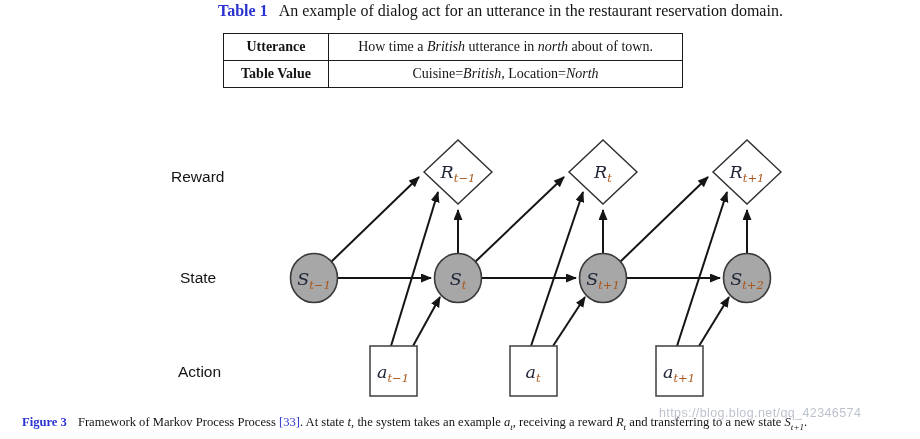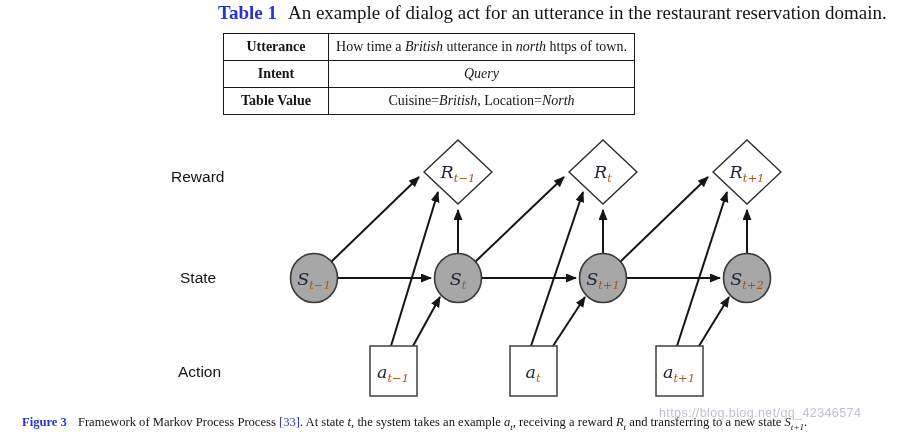--- a/index.html
+++ b/index.html
@@ -1,29 +1,29 @@
 <!DOCTYPE html>
 <html><head>
 <meta charset="utf-8">
 <style>
   html,body { margin:0; padding:0; background:#fff; }
   .page {
     position:relative; width:920px; height:439px; background:#ffffff;
     overflow:hidden; font-family:"Liberation Serif", serif; color:#141414;
   }
   
-  .tcap { position:absolute; left:218px; top:2px; font-size:19px; white-space:nowrap; }
+  .tcap { position:absolute; left:218px; top:2px; font-size:16px; white-space:nowrap; }
   .fcap { position:absolute; left:22px; top:415px; font-size:12.6px; white-space:nowrap; }
   .capl { font-weight:bold; margin-right:11px; }
   .blue { color:#2a32cf; }
   .cite { color:#2a32cf;text-align:center; }
   sub { font-size:0.72em; }
   
   table.dlg {
-    position:absolute; left:223px; top:33px; width:412px;
+    position:absolute; left:223px; top:33px; width:460px;
     border-collapse:collapse; table-layout:fixed; font-size:14px;
   }
   table.dlg td { border:1.5px solid #1a1a1a; height:26px; padding:0 4px; line-height:1.1; }
   td.h { width:96px; text-align:center; font-weight:bold; }
   td.v { text-align:center; }
   
   svg.mdp { position:absolute; left:0; top:138px; width:920px; height:267px; }
   .rowlab { font-family:"Liberation Sans", sans-serif; font-size:15.5px; fill:#141414; }
   .nmain { font-family:"DejaVu Serif", serif; font-style:italic; font-size:17.5px; fill:#1f2437; }
   .nsub  { font-family:"DejaVu Serif", serif; font-style:italic; font-size:11.5px; fill:#a9561a; }
@@ -43,25 +43,21 @@
 <div class="page">
 
   <div class="tcap">
     <span class="capl blue">Table 1</span><span>An example of dialog act for an utterance in the restaurant reservation domain.</span>
   </div>
 
   <table class="dlg">
     <tbody>
       <tr>
         <td class="h">Utterance</td>
-        <td class="v"><span>How time a </span><i>British</i><span> utterance in </span><i>north</i><span> https of town.</span></td>
-      </tr>
-      <tr>
-        <td class="h">Intent</td>
-        <td class="v"><i>Query</i></td>
+        <td class="v"><span>How time a </span><i>British</i><span> utterance in </span><i>north</i><span> about of town.</span></td>
       </tr>
       <tr>
         <td class="h">Table Value</td>
         <td class="v"><span>Cuisine=</span><i>British</i><span>, Location=</span><i>North</i></td>
       </tr>
     </tbody>
   </table>
 
   <svg class="mdp" viewBox="0 0 920 267" aria-hidden="false">
     <defs>

